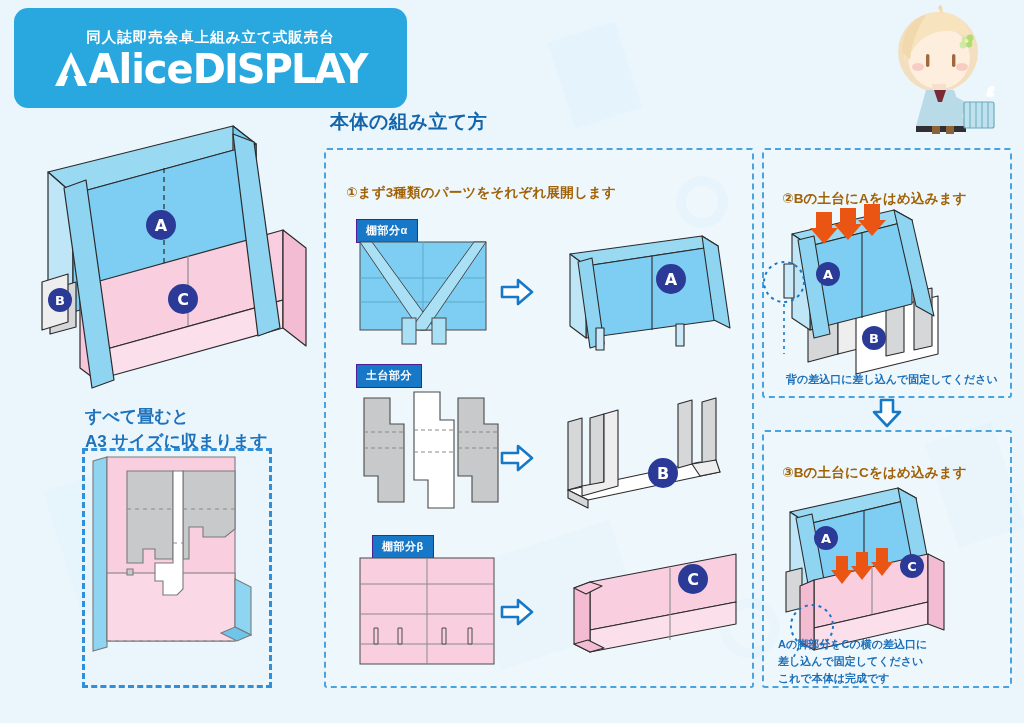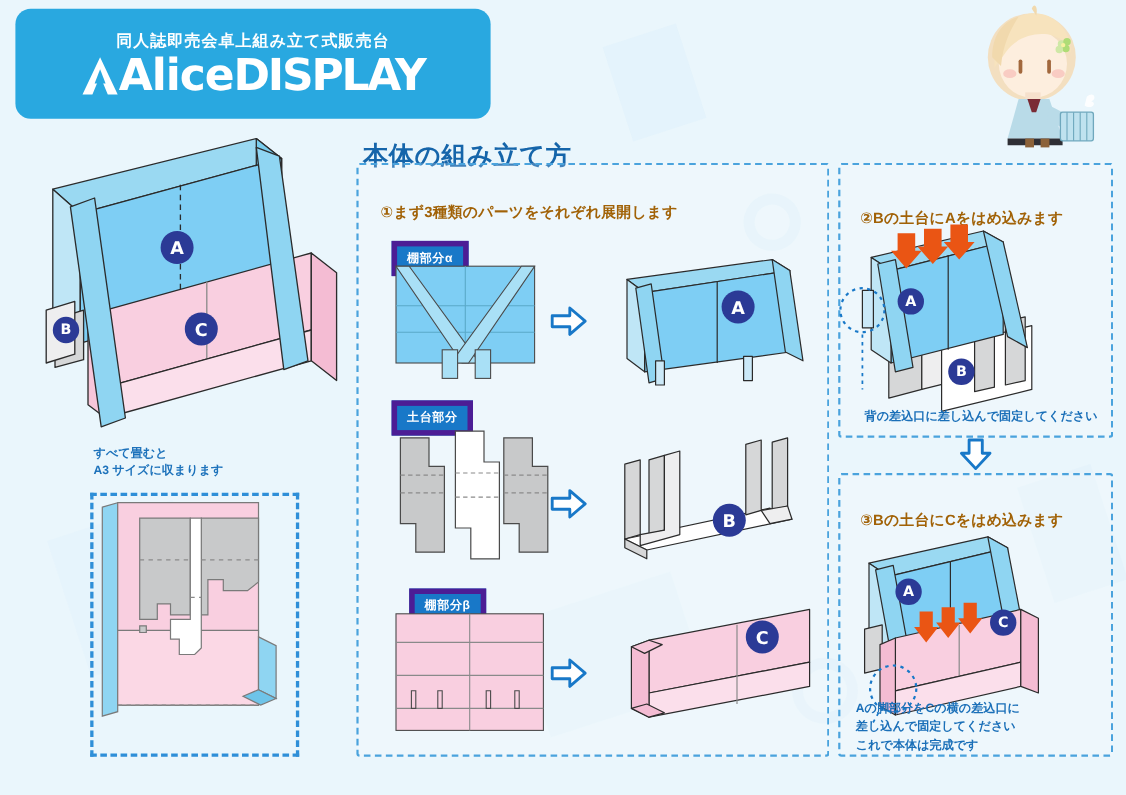--- a/index.html
+++ b/index.html
@@ -13,21 +13,21 @@
     color: #1b6fb5;
   }
   
   .bg-wm { position: absolute; opacity: .55; pointer-events: none; }
   .wm-circle { border-radius: 50%; border: 10px solid #dceefa; }
   .wm-rect { background: #dff0fb; }
   .wm-rot { transform: rotate(-18deg); }
 
   
   .header-tab {
-    position: absolute; left: 14px; top: 8px; width: 432px; height: 100px;
+    position: absolute; left: 14px; top: 8px; width: 393px; height: 100px;
     background: #29a8e0; border-radius: 14px;
     display: flex; flex-direction: column; align-items: center; justify-content: center;
     z-index: 6;
   }
   .header-sub {
     color: #fff; font-size: 14.5px; font-weight: bold; letter-spacing: 1px;
     margin-bottom: 2px;
   }
   .logo {
     color: #fff; font-size: 40px; font-weight: bold; letter-spacing: -1px;
@@ -37,50 +37,50 @@
   .logo .a-glyph { position: relative; display: inline-block; width: 34px; }
   .logo-thin { letter-spacing: -2px; }
 
   
   .mascot { position: absolute; right: 8px; top: 4px; width: 150px; height: 130px; z-index: 7; }
 
   
   .hero { position: absolute; left: 18px; top: 122px; width: 300px; height: 285px; }
   .fold-note {
     position: absolute; left: 85px; top: 405px; width: 230px;
-    font-size: 11px; font-weight: bold; line-height: 1.45; color: #1d72bb;
+    font-size: 17px; font-weight: bold; line-height: 1.45; color: #1d72bb;
   }
   .fold-box {
     position: absolute; left: 82px; top: 448px; width: 190px; height: 240px;
     border: 3px dashed #2f8fd8;
   }
 
   
   .panel {
     position: absolute; border: 2px dashed #4aa3dd; border-radius: 3px;
     background: rgba(255,255,255,0.20);
   }
   #panel-step1 { left: 324px; top: 148px; width: 430px; height: 540px; }
   #panel-step2 { left: 762px; top: 148px; width: 250px; height: 250px; }
   #panel-step3 { left: 762px; top: 430px; width: 250px; height: 258px; }
 
   .main-title {
-    position: absolute; left: 330px; top: 126px;
-    font-size: 23px; font-weight: bold; color: #1565aa; letter-spacing: .5px;
+    position: absolute; left: 330px; top: 109px;
+    font-size: 19px; font-weight: bold; color: #1565aa; letter-spacing: .5px;
   }
   .step-title {
     font-size: 13.5px; font-weight: bold; color: #a16207; letter-spacing: .2px;
   }
   #step1-title { position: absolute; left: 346px; top: 184px; }
   #step2-title { position: absolute; left: 782px; top: 190px; }
   #step3-title { position: absolute; left: 782px; top: 464px; }
 
   .part-tag {
     position: absolute; background: #1878c8; color: #fff; font-size: 11px; font-weight: bold;
-    padding: 3px 9px 4px; border: 5px solid #4c1d95; letter-spacing: .5px;
+    padding: 3px 9px 4px; border: 1px solid #4c1d95; letter-spacing: .5px;
   }
   #tag-a { left: 356px; top: 219px; }
   #tag-b { left: 356px; top: 364px; }
   #tag-c { left: 356px; top: 535px; margin-left: 16px; }
 
   .caption {
     position: absolute; font-size: 11px; font-weight: bold; color: #1a6fb8; line-height: 1.55;
   }
   #cap-step2 { left: 786px; top: 371px; }
   #cap-step3 { left: 778px; top: 636px; }

